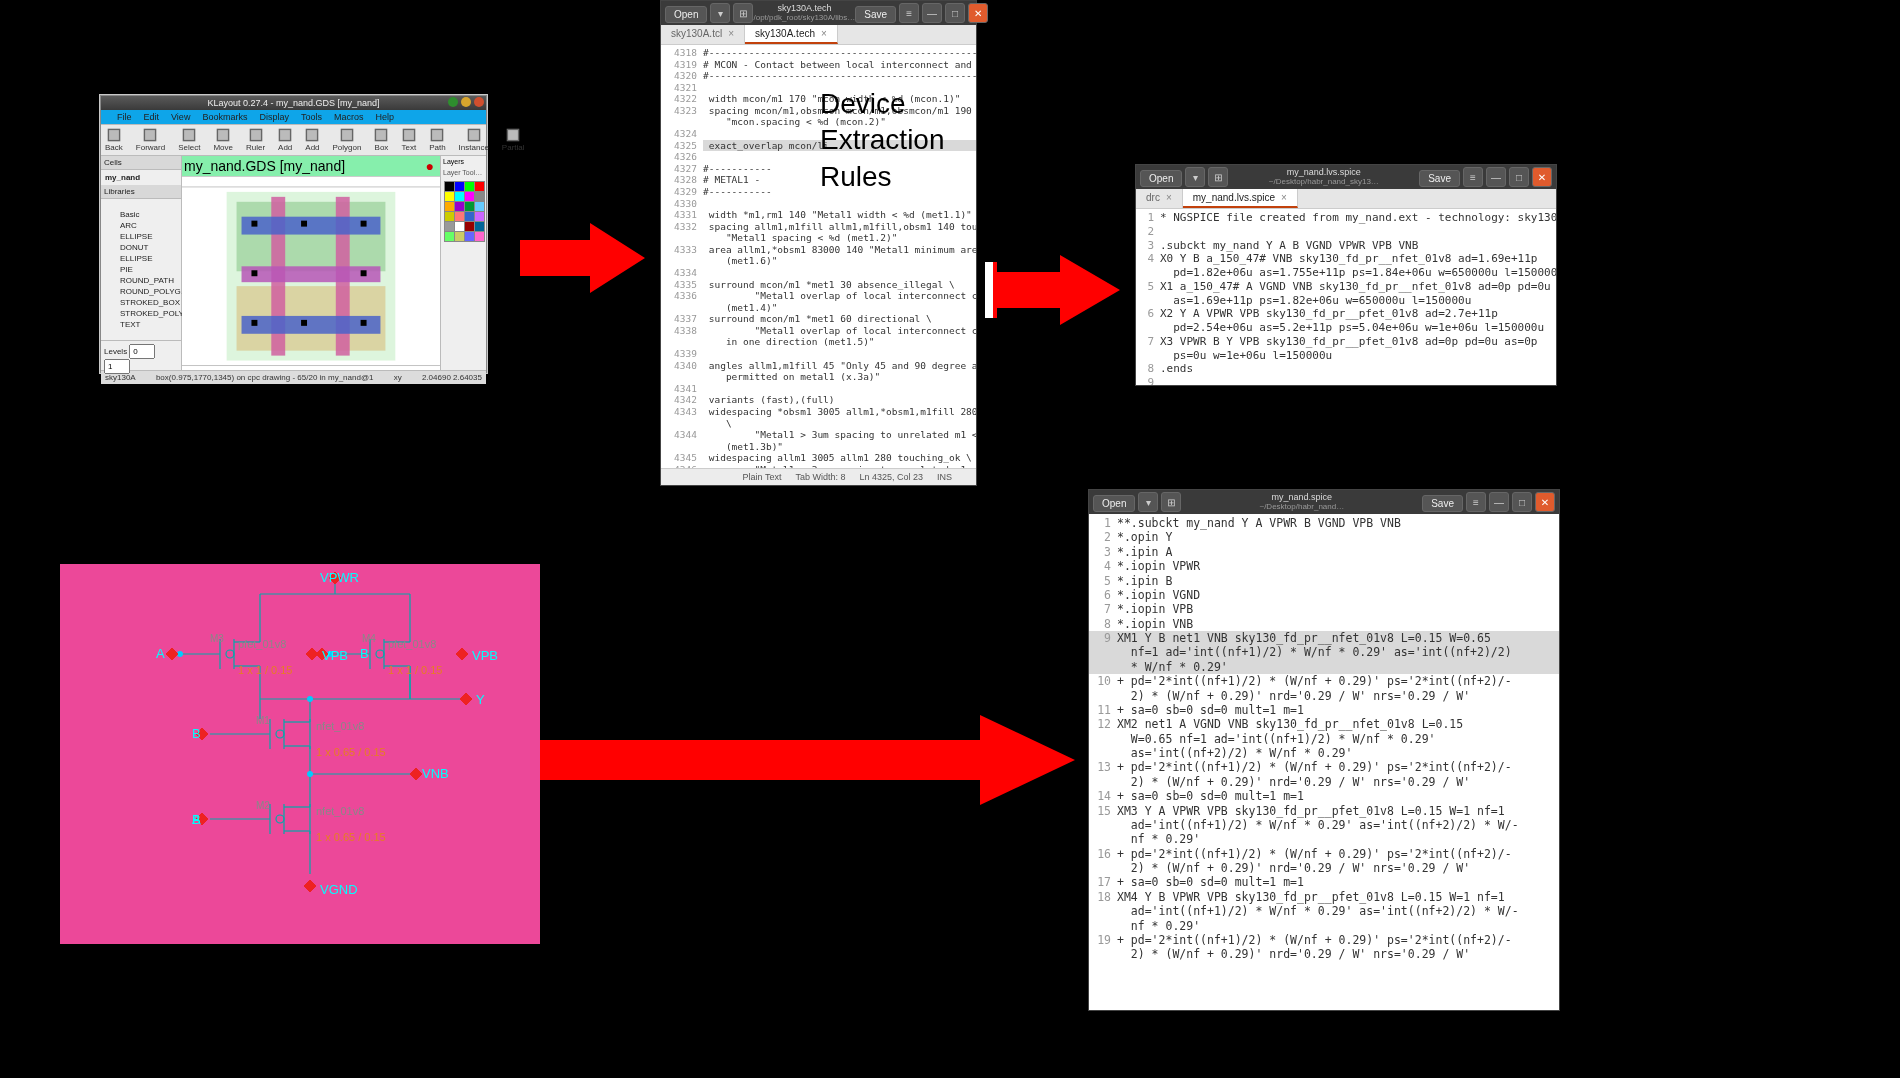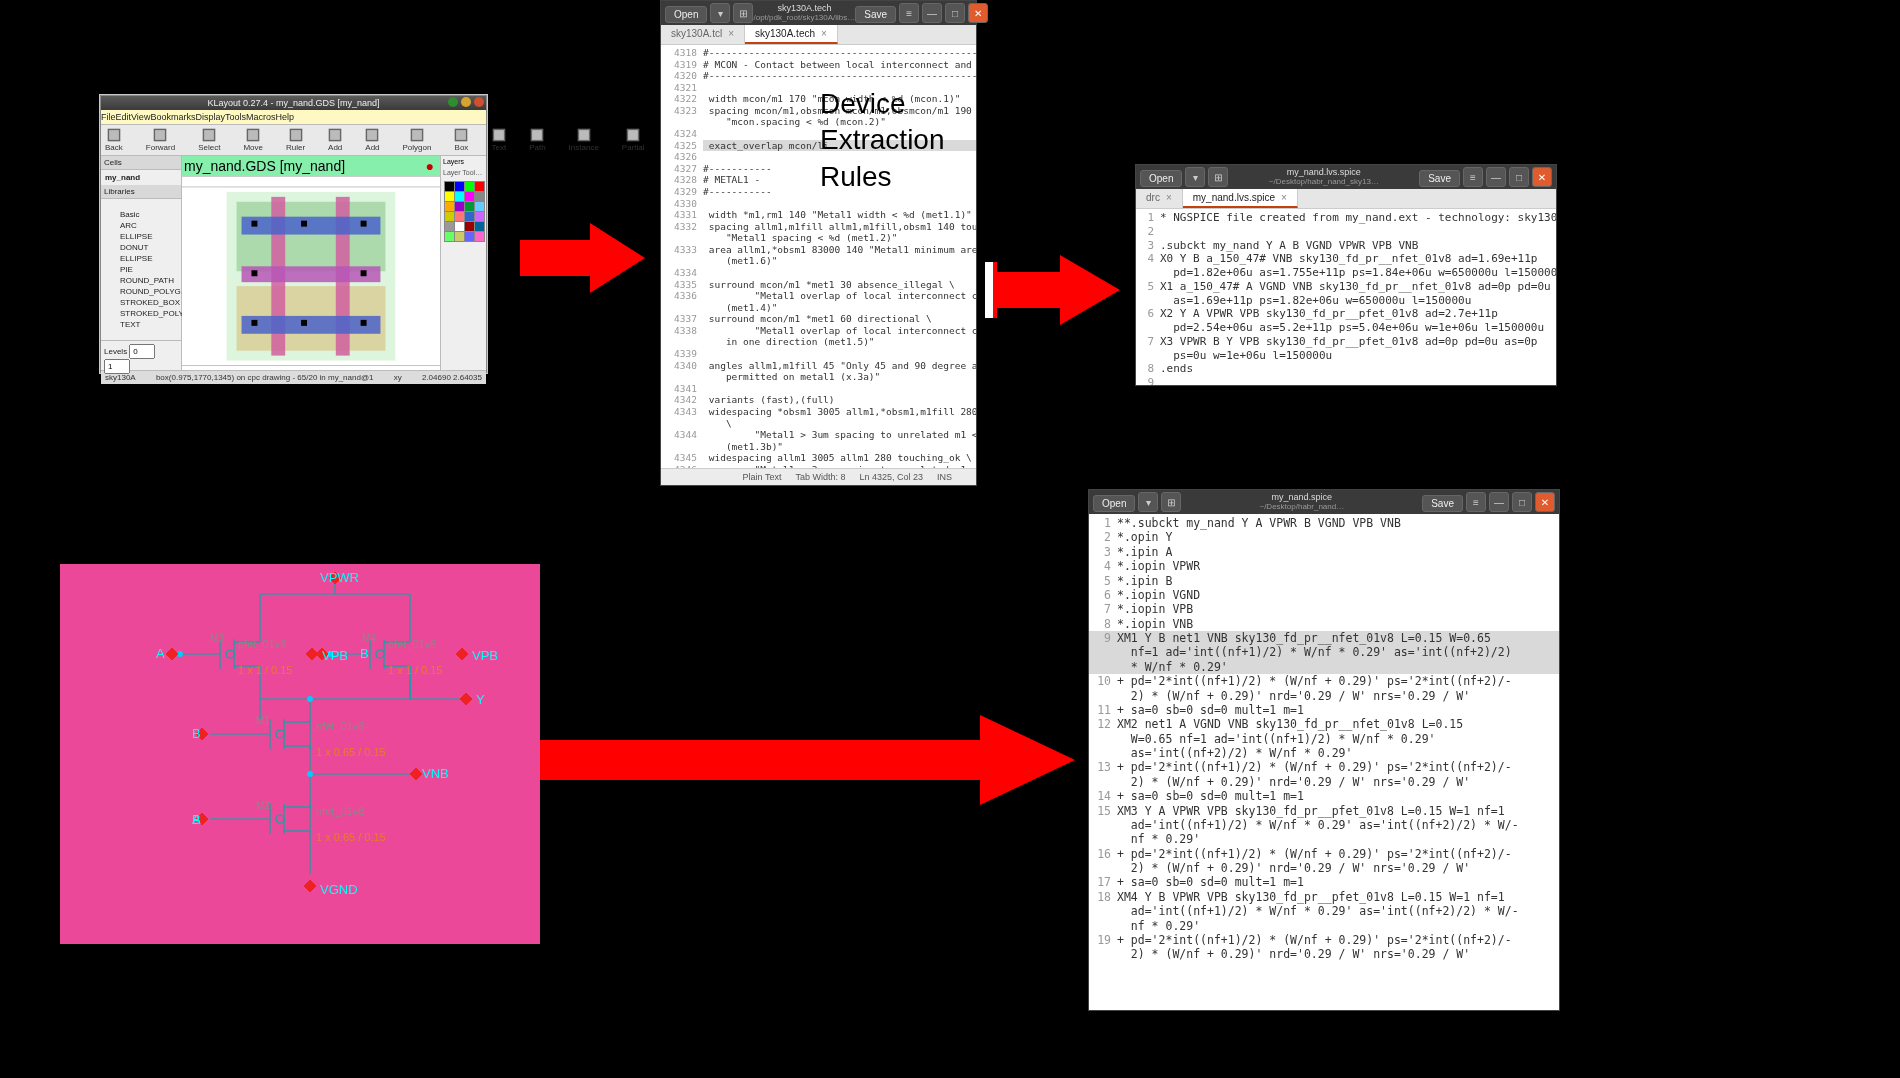--- a/index.html
+++ b/index.html
@@ -6,23 +6,23 @@
   .stage{position:relative;width:1900px;height:1078px}
 
   
   .klw{position:absolute;left:100px;top:95px;width:385px;height:276px;background:#e6e6e6;border:1px solid #888;box-shadow:0 0 0 1px #c9c9c9}
   .klw .titlebar{background:linear-gradient(#5a5a5a,#3a3a3a);color:#eee;font-size:9px;height:14px;line-height:14px;text-align:center;position:relative}
   .klw .titlebar .tbtnwrap{position:absolute;right:2px;top:1px;display:flex;gap:3px}
   .klw .tbtn{width:10px;height:10px;border-radius:50%;display:inline-block}
   .klw .tbtn.min{background:#2e8d2e}
   .klw .tbtn.max{background:#d7a52d}
   .klw .tbtn.cls{background:#d04f2e}
-  .klw .menubar{background:#fef9c3;font-size:9px;padding:2px 0;display:flex;gap:0;border-bottom:1px solid #bbb}
+  .klw .menubar{background:#0ea5e9;font-size:9px;padding:2px 16px;display:flex;gap:12px;border-bottom:1px solid #bbb}
   .klw .menubar span{color:#222}
-  .klw .toolbar{background:#e9e9e9;font-size:8px;padding:3px 4px;display:flex;gap:23px;border-bottom:1px solid #bbb;align-items:flex-end;color:#333}
+  .klw .toolbar{background:#e9e9e9;font-size:8px;padding:3px 4px;display:flex;gap:13px;border-bottom:1px solid #bbb;align-items:flex-end;color:#333}
   .klw .toolbar .tb{display:flex;flex-direction:column;align-items:center;gap:1px}
   .klw .toolbar .tb svg{width:14px;height:14px}
   .klw .body{display:flex;height:214px}
   .klw .side{width:80px;background:#efefef;border-right:1px solid #bbb;font-size:8px;color:#222;display:flex;flex-direction:column}
   .klw .side .panetitle{background:#d8d8d8;border-bottom:1px solid #bbb;padding:2px 3px;font-size:8px}
   .klw .side .cellname{padding:3px 4px;font-weight:bold}
   .klw .side .lib{padding:2px 3px}
   .klw .side ul{list-style:none;margin:8px;padding:0 0 0 8px}
   .klw .side li{line-height:11px}
   .klw .side .levels{margin-top:auto;padding:3px;border-top:1px solid #bbb}

